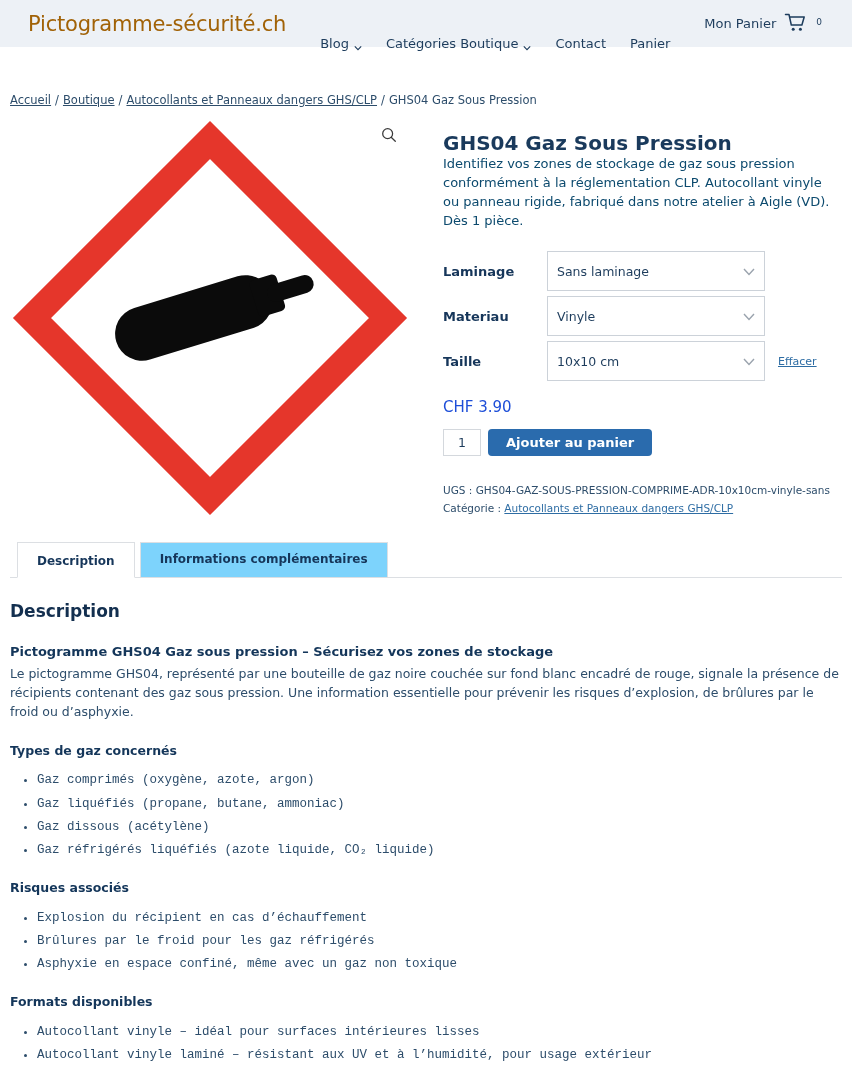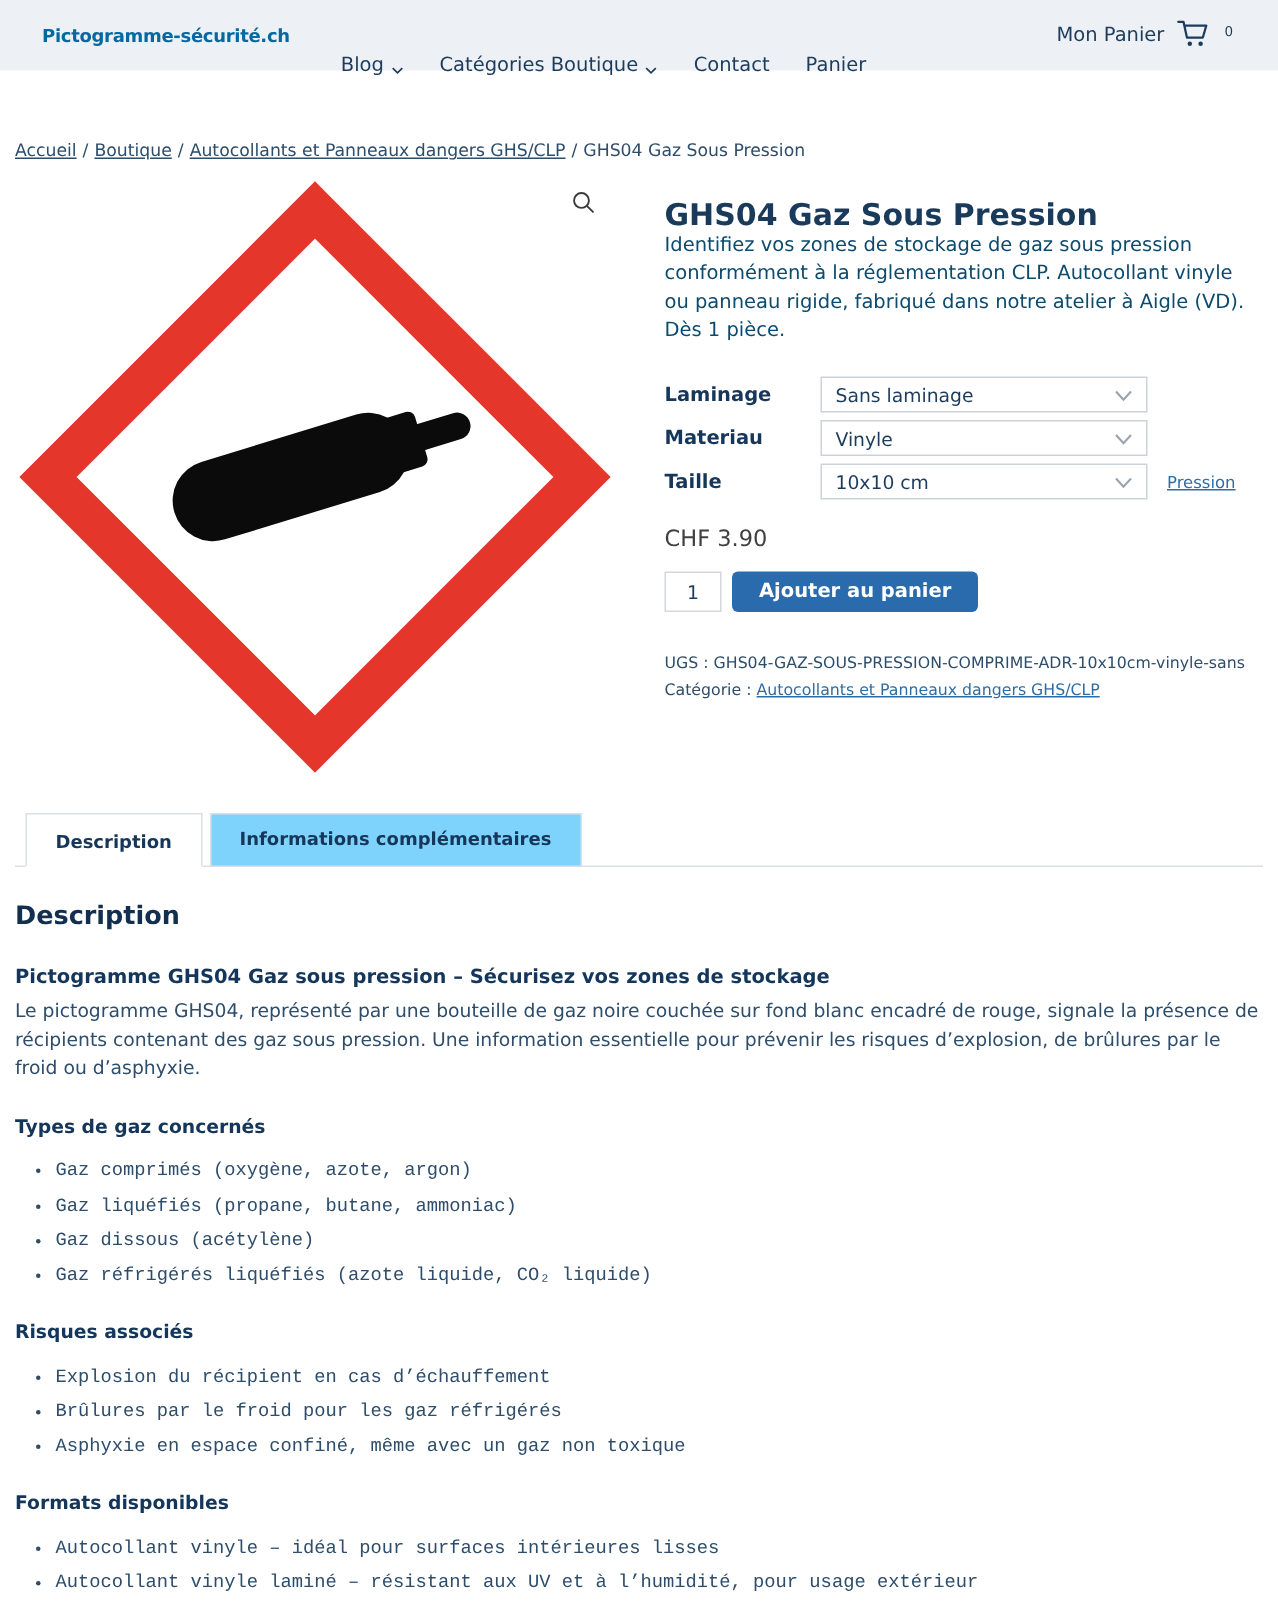--- a/index.html
+++ b/index.html
@@ -9,21 +9,21 @@
     font-family:"DejaVu Sans","Liberation Sans",sans-serif;
     color:#2d4d6b; font-size:13px;
   }
   
   .site-header {
     background:#edf1f6; height:47px;
     display:flex; align-items:center; justify-content:space-between;
     padding:0 30px 0 28px;
   }
   .header-left { display:flex; align-items:center; gap:34px; }
-  .logo { font-size:12px; font-weight:700; color:#0369a1; letter-spacing:-0.2px; cursor:pointer; }
+  .logo { font-size:21px; font-weight:400; color:#a16207; letter-spacing:-0.2px; cursor:pointer; }
   .main-nav { display:flex; align-items:center; gap:24px; }
   .nav-item { display:flex; align-items:center; gap:5px; font-size:13px; color:#1d3c5c; cursor:pointer;margin-top:40px; }
   .chev { display:inline-block; width:8px; height:8px; }
   .header-cart { display:flex; align-items:center; gap:8px; cursor:pointer; }
   .cart-label { font-size:13px; color:#1d3c5c; }
   .cart-count { font-size:9px; color:#1d3c5c; align-self:flex-start; margin-top:6px; }
   
   .container { padding:0 10px; }
   
   .breadcrumb { margin-top:46px; font-size:11.5px; color:#2d4d6b; }
@@ -34,27 +34,27 @@
   .product-image { position:relative; width:400px; height:400px; flex:0 0 400px; }
   .zoom-btn { position:absolute; top:8px; right:8px; width:22px; height:22px; cursor:pointer; }
   .product-summary { margin-left:33px; flex:1; }
   .product-title { font-size:20px; font-weight:700; color:#1a3a5c; margin-top:13px; }
   .price-range { margin-top:23px; font-size:15px; color:#1d3c5c; }
   .short-desc { font-size:13px; line-height:1.45; color:#0c4a6e; }
   .variations { margin-top:21px; }
   .var-row { display:flex; align-items:center; margin-bottom:5px; }
   .var-label { width:104px; font-weight:700; font-size:13px; color:#16365a; }
   .select {
-    width:218px; height:24px; background:#fff;
+    width:218px; height:40px; background:#fff;
     border:1px solid #ccd2d9; display:flex; align-items:center;
     justify-content:space-between; padding:0 9px; font-size:12.5px;
     color:#1d3c5c; cursor:pointer;
   }
   .clear-link { margin-left:13px; font-size:11px; color:#2e6da4; text-decoration:underline; cursor:pointer; }
-  .single-price { margin-top:17px; font-size:15px; color:#404040; }
+  .single-price { margin-top:17px; font-size:15px; color:#1d4ed8; }
   .cart-row { display:flex; align-items:stretch; gap:7px; margin-top:13px; }
   .qty-input {
     width:38px; height:27px; border:1px solid #d4d8dd; text-align:center;
     font-size:12.5px; color:#1d3c5c; font-family:inherit;
   }
   .add-btn {
     height:27px; padding:0 18px; background:#2a6bad; border:none; border-radius:4px;
     color:#fff; font-weight:700; font-size:13px; font-family:inherit; cursor:pointer;
   }
   .product-meta { margin-top:26px; font-size:10.5px; line-height:1.65; color:#2d4d6b; }
@@ -176,21 +176,21 @@
         <div class="var-row">
           <span class="var-label">Taille</span>
           <div class="select">
             <span>10x10 cm</span>
             <span>
               <svg viewBox="0 0 12 8" width="12" height="8">
                   <polyline points="1,1 6,6.5 11,1" fill="none" stroke="#9aa3ad" stroke-width="1.4"></polyline>
                 </svg>
             </span>
           </div>
-          <a class="clear-link">Pression</a>
+          <a class="clear-link">Effacer</a>
         </div>
       </div>
 
       <div class="single-price">CHF 3.90</div>
 
       <div class="cart-row">
         <input class="qty-input" type="text" value="1" style="">
         <button class="add-btn">Ajouter au panier</button>
       </div>
 

